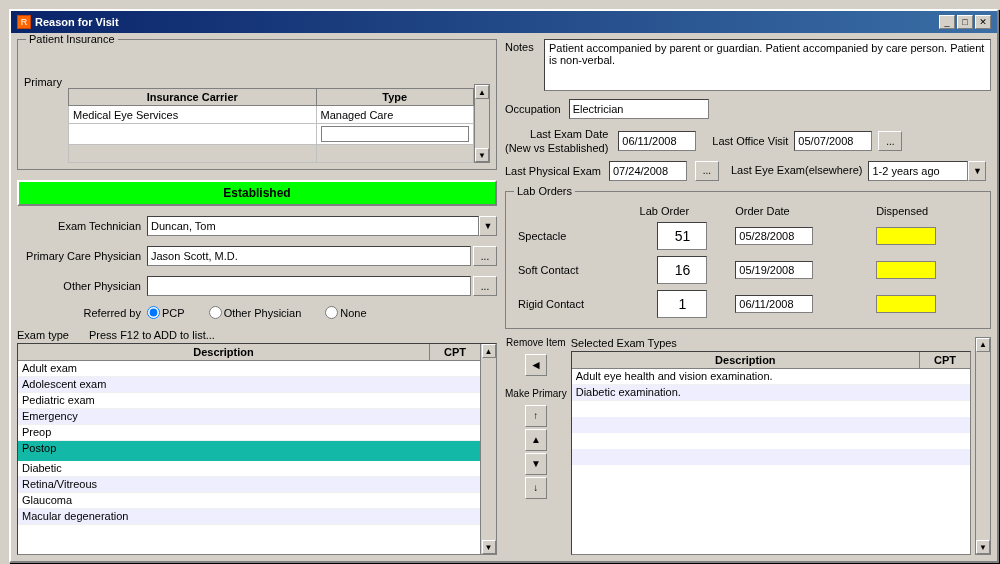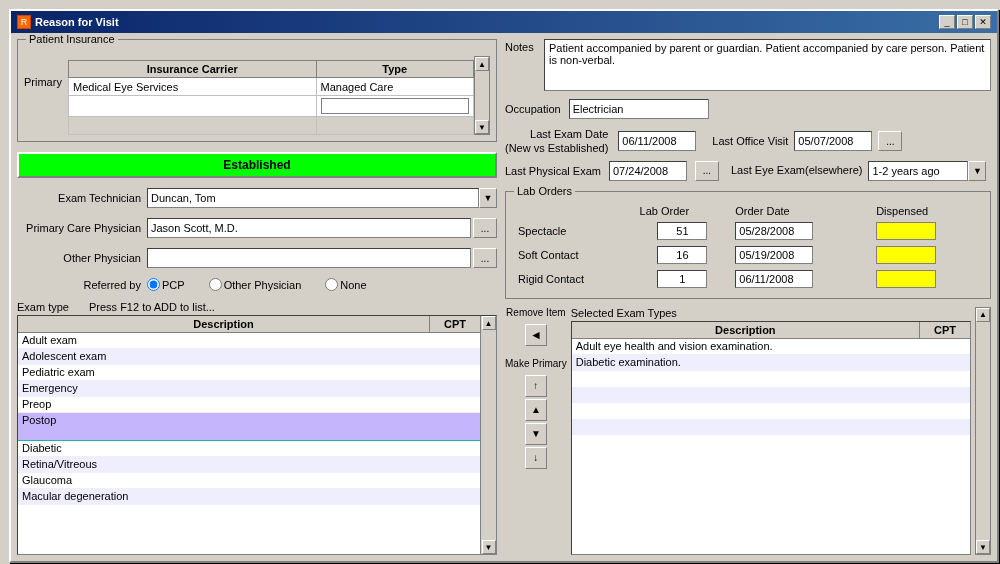--- a/index.html
+++ b/index.html
@@ -144,21 +144,21 @@
     .occ-row { display: flex; align-items: center; gap: 4px; margin: 4px 0; }
     .occ-label { font-size: 11px; }
     .occ-input { width: 140px; height: 20px; border: 1px solid #808080; border-left-color: #404040; border-top-color: #404040; background: white; padding: 1px 3px; font-size: 11px; }
 
     .dates-section { display: flex; flex-direction: column; gap: 3px; }
     .date-input { width: 78px; height: 20px; border: 1px solid #808080; border-left-color: #404040; border-top-color: #404040; background: white; padding: 1px 3px; font-size: 11px; }
     .date-ellipsis { width: 24px; height: 20px; background: #d4d0c8; border: 1px solid #fff; border-right-color: #808080; border-bottom-color: #808080; display: flex; align-items: center; justify-content: center; cursor: pointer; font-size: 10px; }
     .lab-table { width: 100%; }
     .lab-table th { font-size: 11px; font-weight: normal; text-align: left; padding: 1px 4px; }
     .lab-table td { font-size: 11px; padding: 2px 4px; }
-    .lab-num-input { width: 50px; height: 18px; border: 1px solid #808080; border-left-color: #404040; border-top-color: #404040; background: white; text-align: center; font-size: 11px; }
+    .lab-num-input { width: 50px; height: 28px; border: 1px solid #808080; border-left-color: #404040; border-top-color: #404040; background: white; text-align: center; font-size: 14px; }
     .lab-date { width: 78px; height: 18px; border: 1px solid #808080; border-left-color: #404040; border-top-color: #404040; background: white; padding: 1px 3px; font-size: 11px; }
     .lab-dispensed { width: 60px; height: 18px; background: #ffff00; border: 1px solid #808080; }
     .lab-row-label { font-size: 11px; }
     .move-btn { width: 22px; height: 22px; background: #d4d0c8; border: 1px solid #fff; border-right-color: #808080; border-bottom-color: #808080; display: flex; align-items: center; justify-content: center; cursor: pointer; font-size: 10px; }
 
     .section-title-row { display: flex; align-items: center; margin-bottom: 2px; }
 
     .insert-arrow-btn { width: 22px; height: 22px; background: #d4d0c8; border: 1px solid #fff; border-right-color: #808080; border-bottom-color: #808080; display: flex; align-items: center; justify-content: center; cursor: pointer; font-size: 12px; }
 
     
@@ -189,21 +189,21 @@
 
     <div class="content">
 
       <div class="left-panel">
 
         <div class="group-box" style="padding-top: 10px; position: relative;">
           <span class="group-box-title">Patient Insurance</span>
           <div style="display: flex; gap: 0; margin-top: 6px;">
             <div style="width: 44px; font-size: 11px; padding-top: 20px;">Primary</div>
             <div style="flex: 1;">
-              <div style="display: flex;">
+              <div style="display: flex; margin-top: 28px;">
                 <table class="insurance-table">
                   <thead>
                     <tr>
                       <th style="width: 220px;">Insurance Carrier</th>
                       <th style="width: 140px;">Type</th>
                     </tr>
                   </thead>
                   <tbody>
                     <tr>
                       <td>Medical Eye Services</td>
@@ -299,21 +299,21 @@
                   <div style="width:50px; padding:1px 4px;"></div>
                 </div>
               <div style="display: flex; height: 16px; border-bottom: 1px solid #f0f0f0; background: #eeeeff;">
                   <div style="flex:1; padding: 1px 4px;">Emergency</div>
                   <div style="width:50px; padding:1px 4px;"></div>
                 </div>
               <div style="display: flex; height: 16px; border-bottom: 1px solid #f0f0f0;">
                   <div style="flex:1; padding: 1px 4px;">Preop</div>
                   <div style="width:50px; padding:1px 4px;"></div>
                 </div>
-              <div style="display: flex; height: 28px; border-bottom: 1px solid #14b8a6; background: #c4b5fd;">
+              <div style="display: flex; height: 20px; border-bottom: 1px solid #14b8a6; background: #14b8a6;">
                   <div style="flex:1; padding: 1px 4px;">Postop</div>
                   <div style="width:50px; padding:1px 4px;"></div>
                 </div>
               <div style="display: flex; height: 16px; border-bottom: 1px solid #f0f0f0; gap: 19px;">
                   <div style="flex:1; padding: 1px 4px;">Diabetic</div>
                   <div style="width:50px; padding:1px 4px;"></div>
                 </div>
               <div style="display: flex; height: 16px; border-bottom: 1px solid #f0f0f0; background: #eeeeff;">
                   <div style="flex:1; padding: 1px 4px;">Retina/Vitreous</div>
                   <div style="width:50px; padding:1px 4px;"></div>

